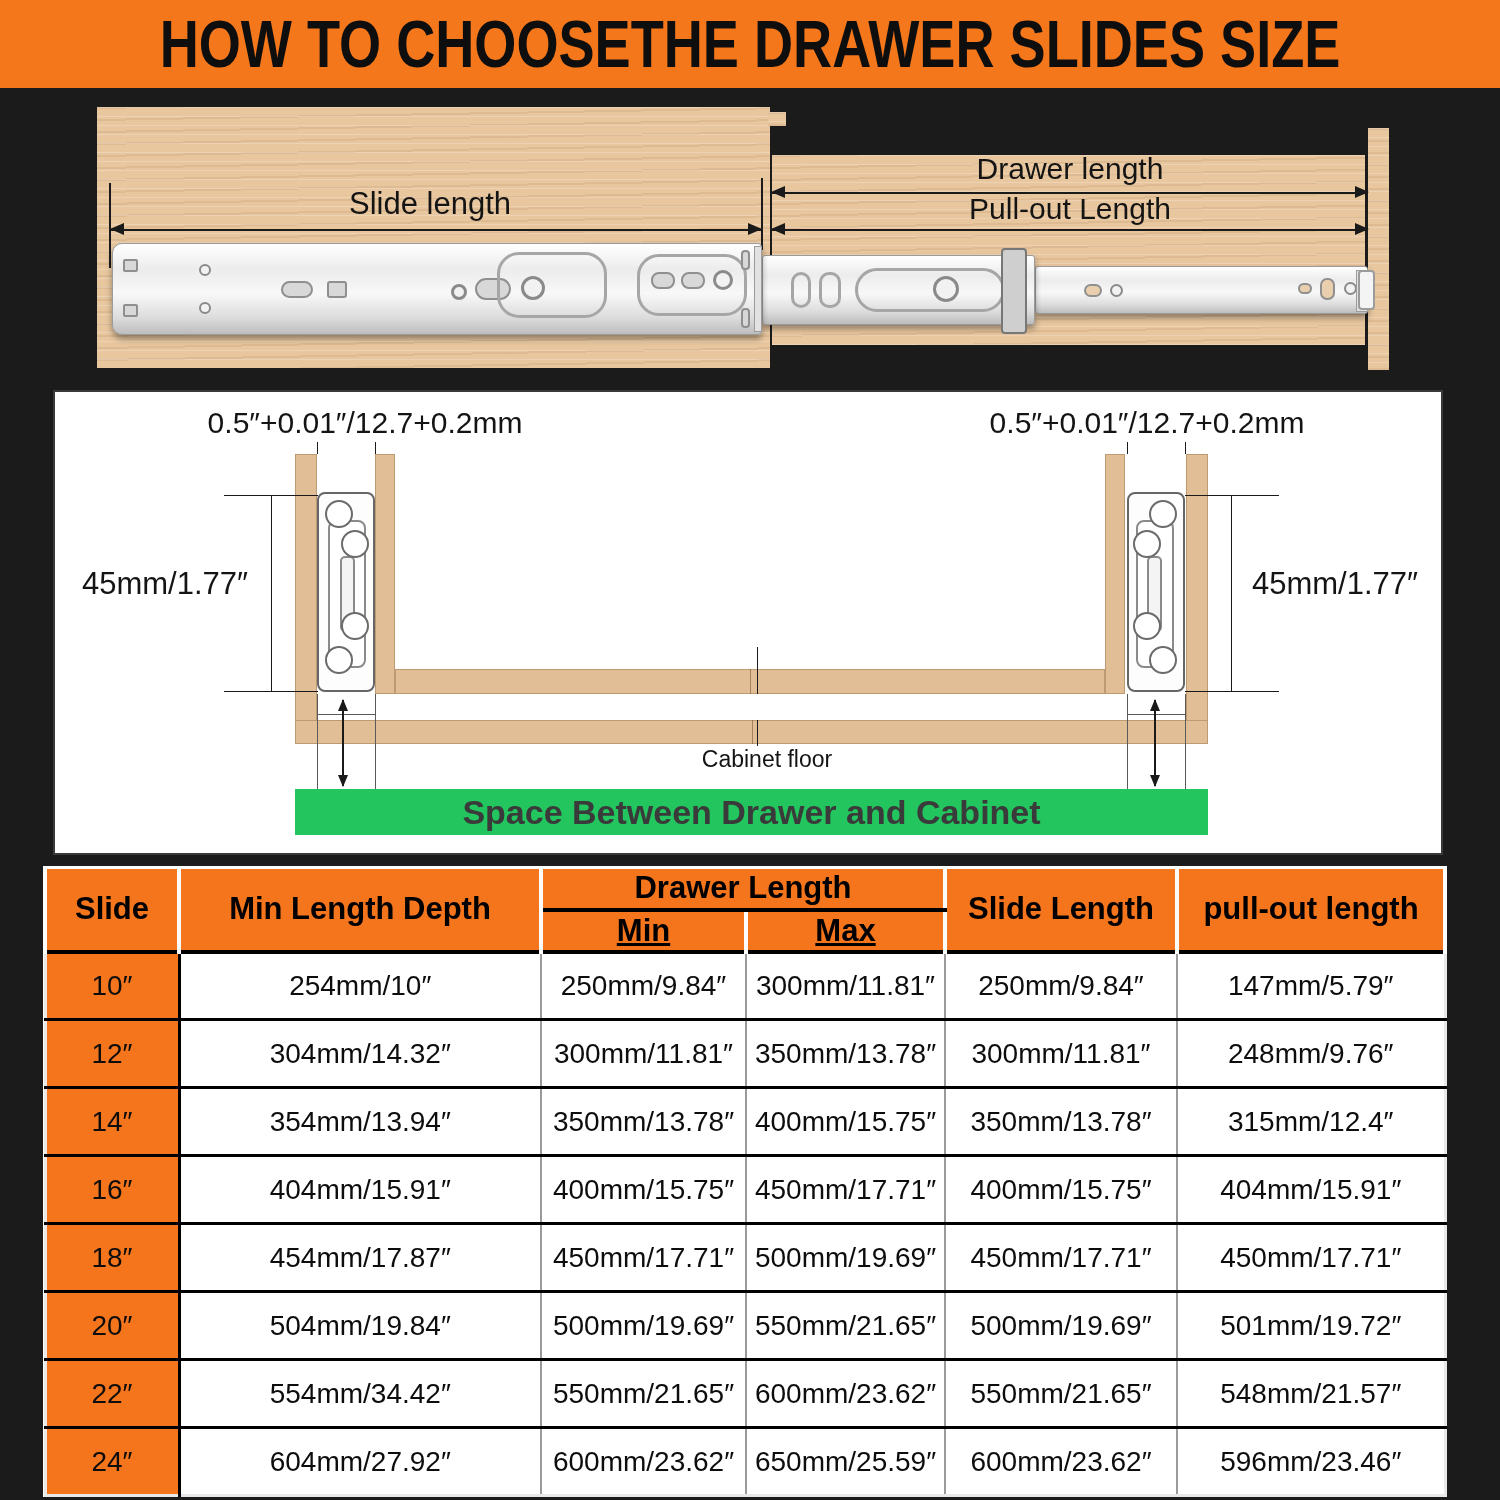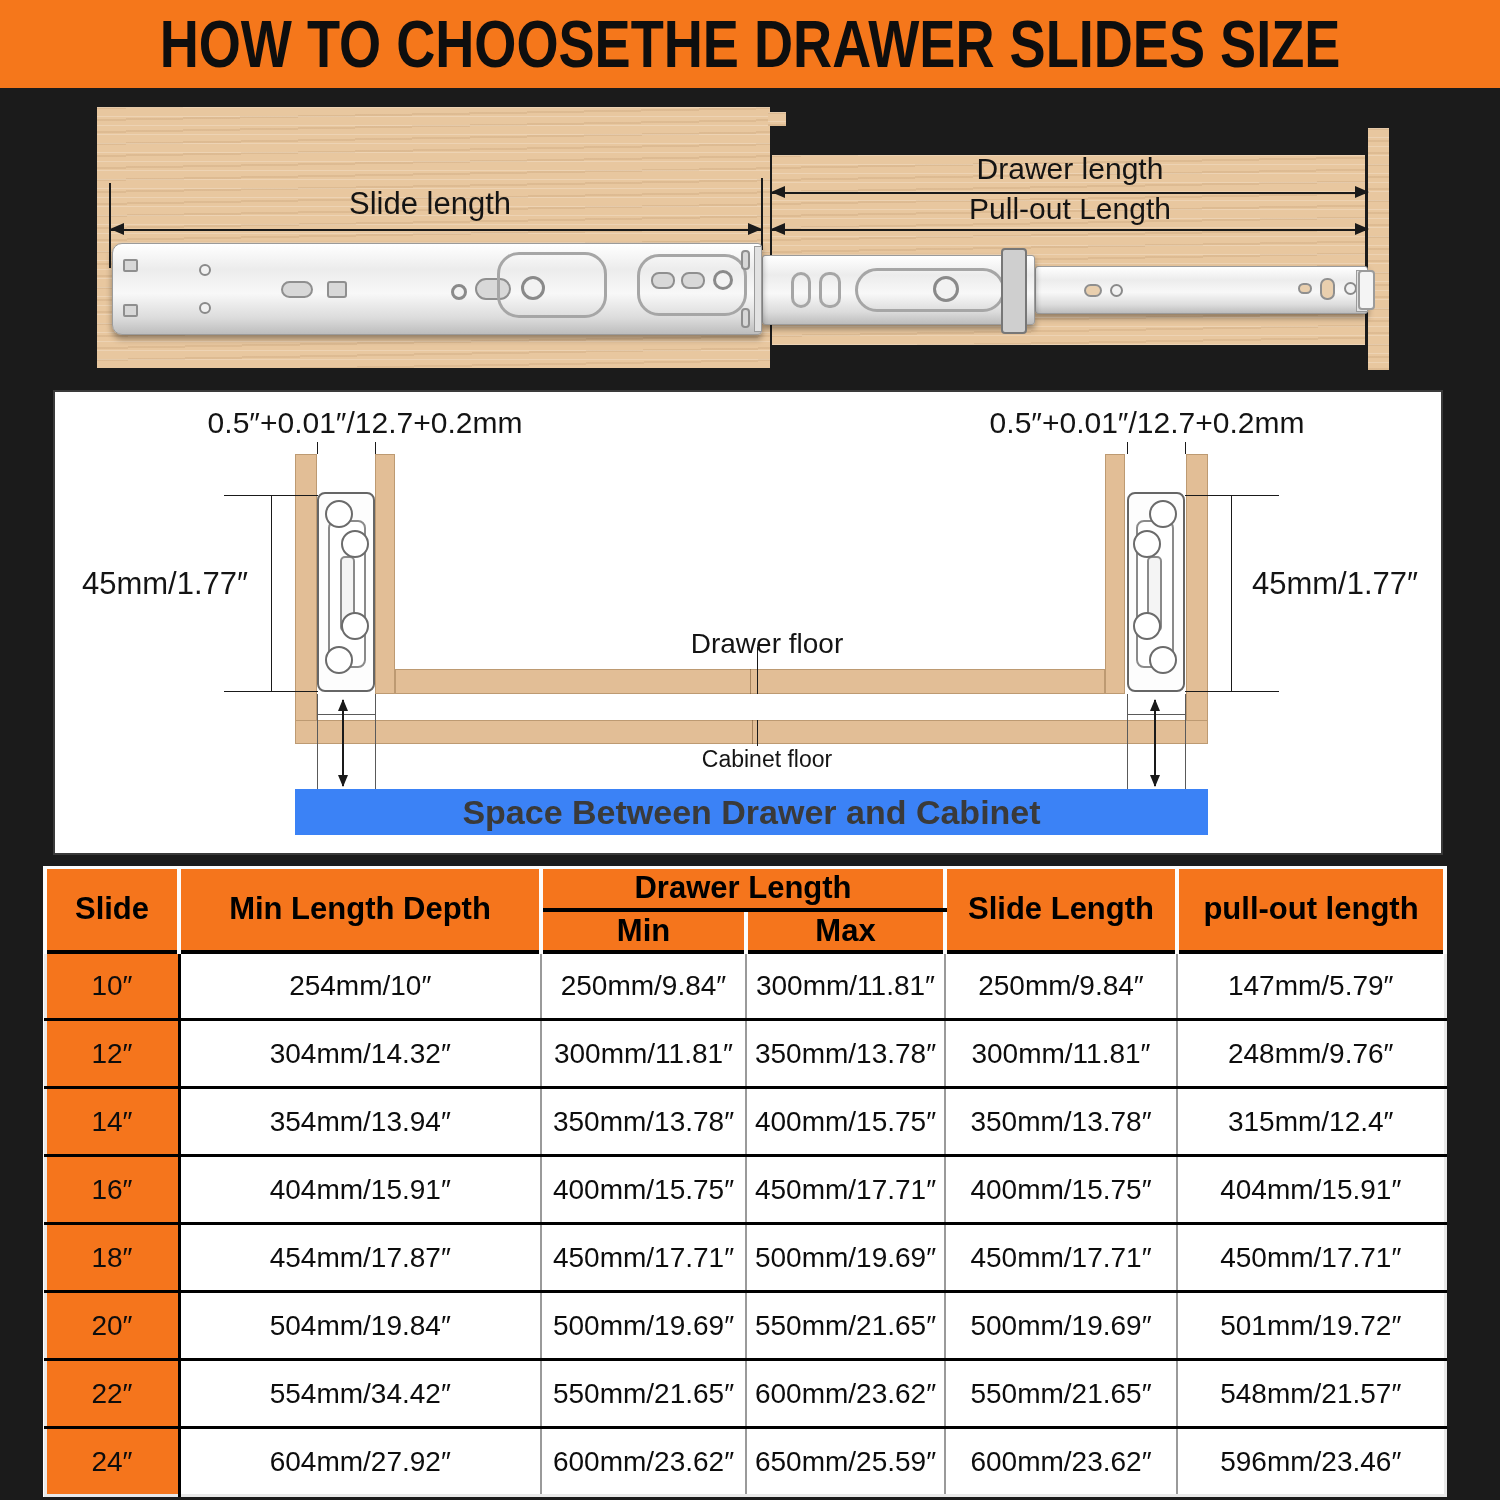--- a/index.html
+++ b/index.html
@@ -48,31 +48,31 @@
   .ah-up{top:-1px;left:-4px;border-left:5px solid transparent;border-right:5px solid transparent;border-bottom:12px solid #1a1a1a;}
   .ah-down{bottom:-1px;left:-4px;border-left:5px solid transparent;border-right:5px solid transparent;border-top:12px solid #1a1a1a;}
   .dimtext{position:absolute;font-size:30px;color:#141414;text-align:center;white-space:nowrap;}
 
   
   .mid-panel{left:53px;top:390px;width:1390px;height:465px;background:#fff;border:2px solid #3a3a3a;}
   .cross{position:absolute;width:58px;height:200px;background:#fdfdfd;border:2px solid #666;border-radius:8px;}
   .cross .inner{position:absolute;left:9px;top:26px;width:38px;height:148px;border:2px solid #8a8a8a;border-radius:8px;background:#fff;}
   .cross .chan{position:absolute;left:21px;top:62px;width:15px;height:76px;border:2px solid #8a8a8a;border-radius:5px;background:#f4f4f4;}
   .bearing{position:absolute;width:28px;height:28px;border:2px solid #6b6b6b;border-radius:50%;background:#fff;}
-  .banner{position:absolute;background:#3b82f6;text-align:center;}
+  .banner{position:absolute;background:#22c55e;text-align:center;}
   .banner span{font-size:34px;font-weight:bold;color:#3a3a3a;line-height:46px;}
 
   
   .size-table{position:absolute;left:43px;top:866px;width:1400px;border-collapse:collapse;
               table-layout:fixed;background:#fff;border:3px solid #E9E9E9;}
   .size-table th{background:#F5751C;font-size:31px;font-weight:bold;color:#000;
      border-left:4px solid #FCFCFC;border-right:4px solid #FCFCFC;border-top:3px solid #FCFCFC;border-bottom:none;
      text-align:center;vertical-align:middle;white-space:nowrap;}
   .size-table th.span-head{height:42px;border-bottom:4px solid #000;}
-  .size-table tr.sub-row th{height:38px;border-top:none;}
+  .size-table tr.sub-row th{height:38px;border-top:none;text-decoration:underline;}
   .size-table td{height:68px;font-size:28px;color:#0d0d0d;text-align:center;vertical-align:middle;
      border-top:3px solid #000;border-left:2px solid #9A9A9A;background:#fff;white-space:nowrap;}
   .size-table td.size-cell{background:#F5751C;border-left:none;border-right:3px solid #000;}
   .size-table tbody tr:first-child td{border-top:4px solid #000;margin-left:40px;}
 </style>
 </head>
 <body>
 
 <div class="stage">
 
@@ -172,21 +172,20 @@
       <div class="bearing" style="left:22px;top:118px;"></div>
       <div class="bearing" style="left:6px;top:152px;"></div>
     </div>
 
     <div class="abs wood-flat" style="left:340px;top:277px;width:710px;height:25px;">
       <div class="abs" style="left:50%;top:0;width:1px;height:25px;background:rgba(90,60,25,.45);"></div>
     </div>
     <div class="abs wood-flat" style="left:240px;top:328px;width:913px;height:24px;">
       <div class="abs" style="left:50%;top:0;width:1px;height:24px;background:rgba(90,60,25,.45);"></div>
     </div>
-    <div class="dimtext" style="left:512px;top:236px;width:400px;font-size:28px;">Drawer floor</div>
     <div class="vline" style="left:702px;top:255px;height:47px;width:1px;"></div>
     <div class="dimtext" style="left:512px;top:354px;width:400px;font-size:23px;">Cabinet floor</div>
     <div class="vline" style="left:702px;top:328px;height:26px;width:1px;"></div>
 
     <div class="hline" style="left:169px;top:103px;width:94px;height:1px;"></div>
     <div class="hline" style="left:169px;top:299px;width:94px;height:1px;"></div>
     <div class="vline" style="left:216px;top:103px;height:197px;width:1px;"></div>
     <div class="dimtext" style="left:10px;top:174px;width:200px;font-size:31px;">45mm/1.77″</div>
     <div class="hline" style="left:1130px;top:103px;width:94px;height:1px;"></div>
     <div class="hline" style="left:1130px;top:299px;width:94px;height:1px;"></div>

